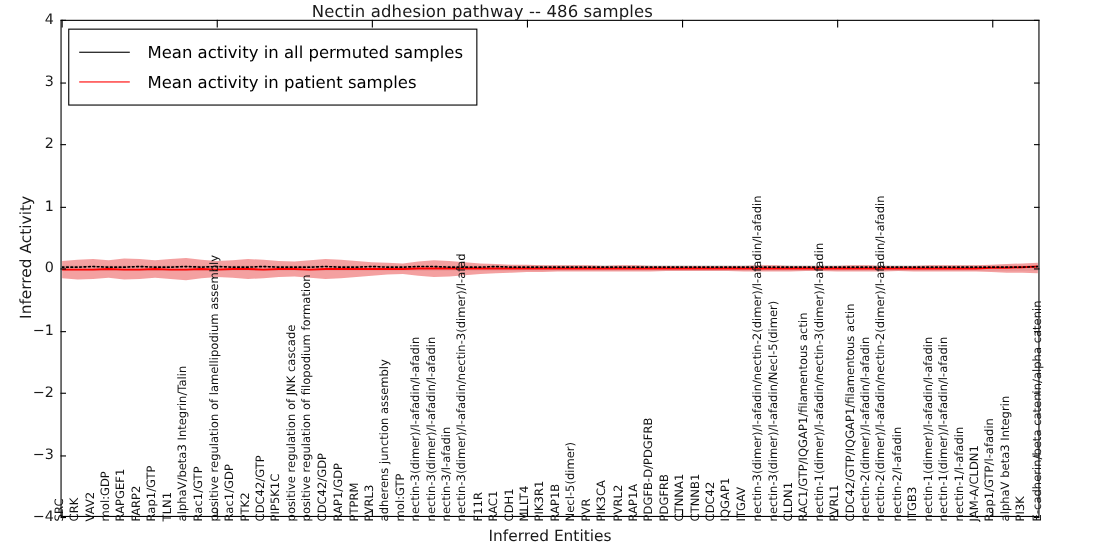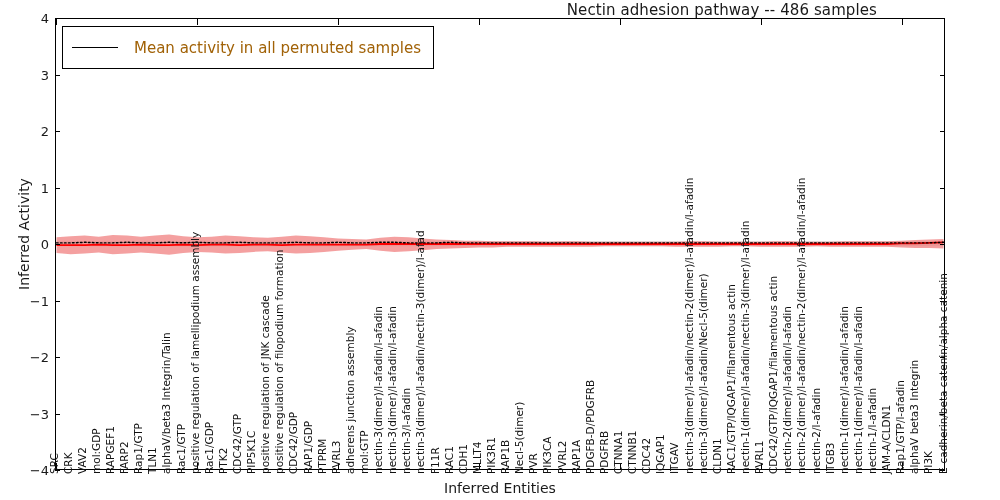--- a/index.html
+++ b/index.html
@@ -1,20 +1,20 @@
 <!DOCTYPE html>
 <html><head>
 <meta charset="utf-8">
 <style>
   html,body{margin:0;padding:0;background:#ffffff;}
   body{width:1000px;height:500px;overflow:hidden;
        font-family:"DejaVu Sans","Liberation Sans",sans-serif;color:#000;}
   #fig{position:relative;width:1000px;height:500px;}
 
-  #title{position:absolute;left:0;top:1px;width:877px;text-align:right;
+  #title{position:absolute;left:0;top:1px;width:877px;text-align:center;
          font-size:15px;color:#1a1a1a;letter-spacing:.1px;}
 
   
   #axes{position:absolute;left:55px;top:18px;width:890px;height:452px;
         border:1.2px solid #000;box-sizing:border-box;background:#fff;overflow:hidden;}
 
   #plot-svg{position:absolute;left:0;top:0;width:100%;height:100%;}
 
   
   .ytick{position:absolute;right:951px;width:40px;text-align:right;
@@ -36,21 +36,21 @@
   .xcat{position:absolute;bottom:26px;font-size:10.5px;line-height:11px;color:#111;
         white-space:nowrap;transform-origin:left bottom;transform:rotate(-90deg);
         pointer-events:auto;}
 
   
   #legend{position:absolute;left:62px;top:26px;background:#fff;border:1.1px solid #000;
           padding:7px 12px 7px 9px;}
   .legrow{display:flex;align-items:center;height:27px;}
   .legline{width:46px;height:0;border-top:1.6px solid #000;margin-right:16px;}
   .legline.red{border-top-color:#ff0000;}
-  .legtxt{font-size:15px;color:#a16207;}
+  .legtxt{font-size:15px;color:#000000;}
 </style>
 </head>
 <body>
 
 <div id="fig">
 
   <div id="title">Nectin adhesion pathway -- 486 samples</div>
 
   <div id="ylabel">Inferred Activity</div>
 
@@ -173,15 +173,19 @@
       <div class="xcat" style="left: 948.5px;">E-cadherin/beta catenin/alpha catenin</div>
     </div>
 
   <div id="xlabel">Inferred Entities</div>
 
   <div id="legend">
     <div class="legrow">
       <span class="legline"></span>
       <span class="legtxt">Mean activity in all permuted samples</span>
     </div>
+    <div class="legrow">
+      <span class="legline red"></span>
+      <span class="legtxt">Mean activity in patient samples</span>
+    </div>
   </div>
 
 </div>
 
 </body></html>

